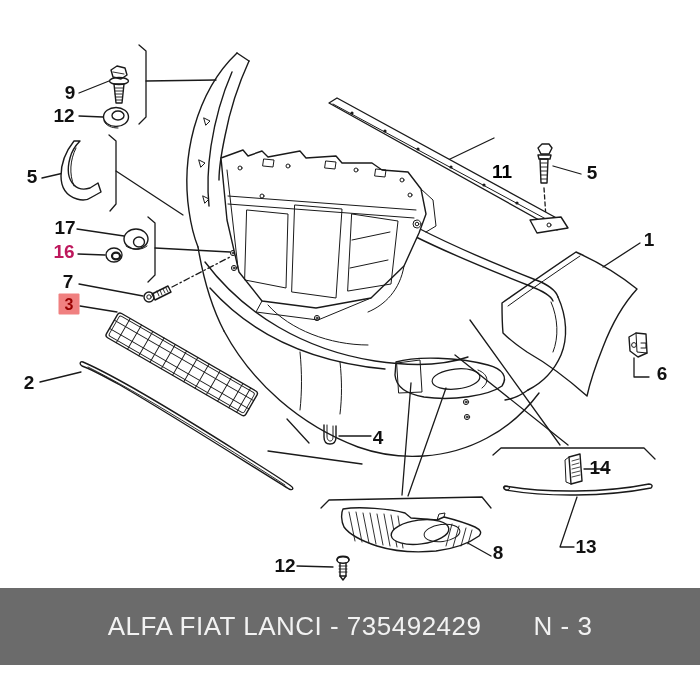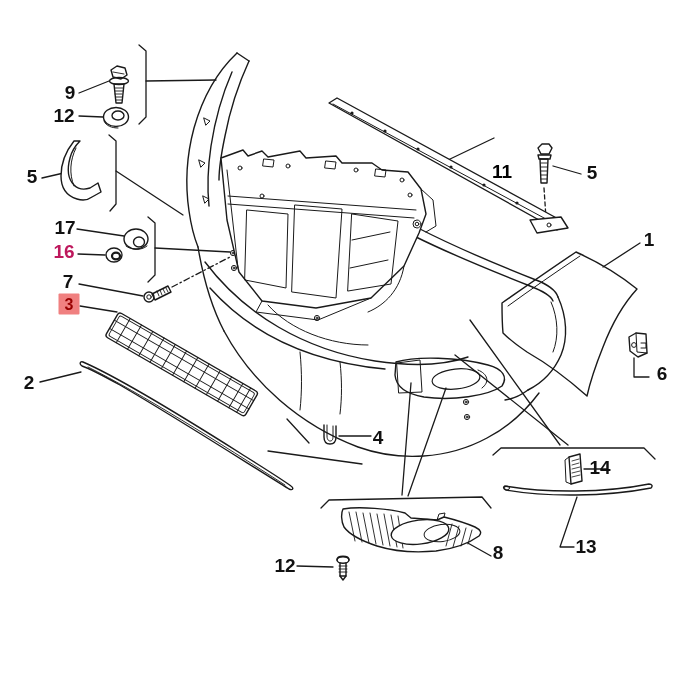--- a/index.html
+++ b/index.html
@@ -331,13 +331,17 @@
       <div class="callout" style="left: 285px; top: 565px; color: rgb(17, 17, 17);">12</div>
       <div class="callout" style="left: 502px; top: 133px; color: #000000; margin-top: 38px;">11</div>
       <div class="callout" style="left: 592px; top: 172px; color: rgb(17, 17, 17);">5</div>
       <div class="callout" style="left: 586px; top: 546px; color: rgb(17, 17, 17);">13</div>
       <div class="callout" style="left: 600px; top: 467px; color: rgb(17, 17, 17);">14</div>
       <div class="callout" style="left: 64px; top: 115px; color: rgb(17, 17, 17);">12</div>
       <div class="callout" style="left: 64px; top: 251px; color: #be185d;">16</div>
       <div class="callout" style="left: 65px; top: 227px; color: rgb(17, 17, 17);">17</div>
     </div>
 
+  <div class="footer" id="footer-bar" style="background: rgb(107, 107, 107); color: rgb(242, 242, 242);">
+    <span>ALFA FIAT LANCI - 735492429</span>
+    <span>N - 3</span>
+  </div>
 </div>
 
 </body></html>

